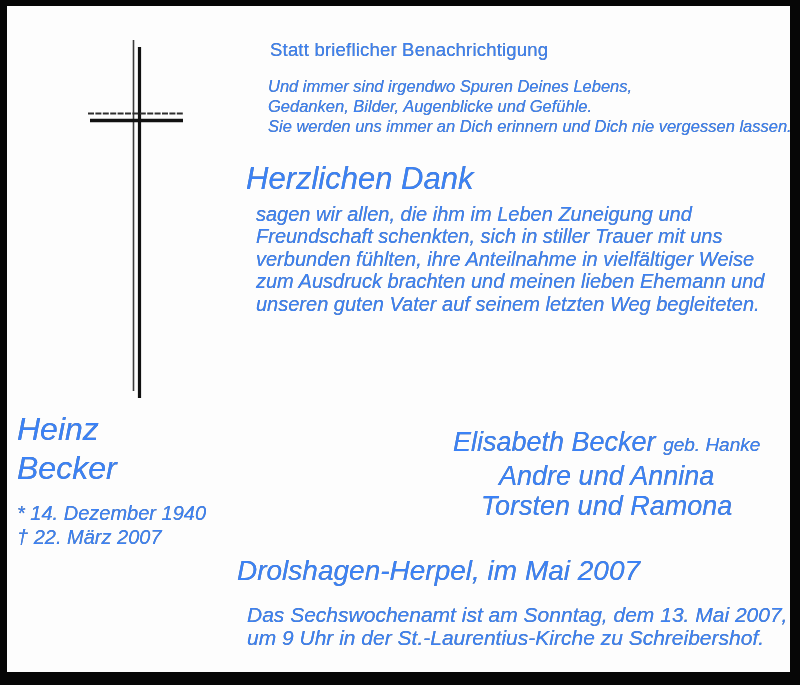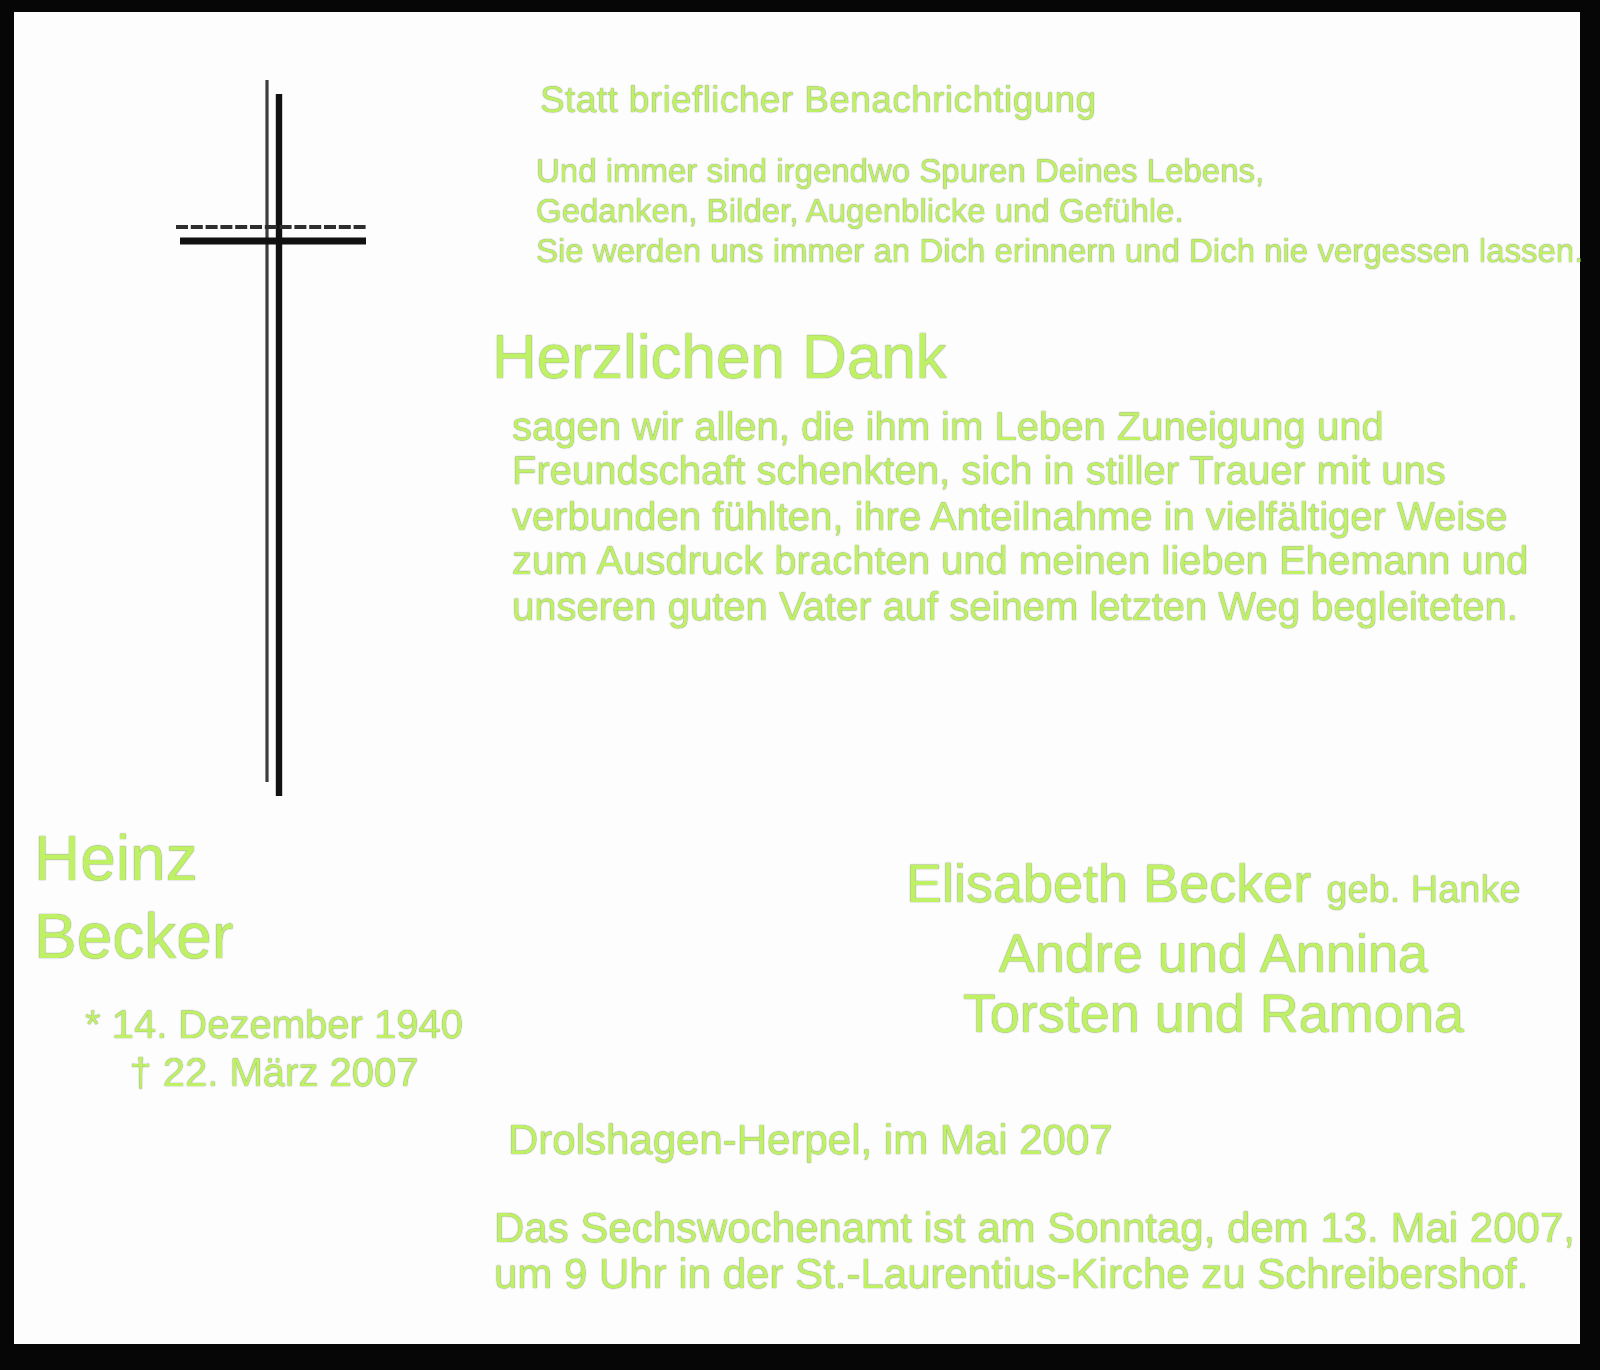--- a/index.html
+++ b/index.html
@@ -1,34 +1,34 @@
 <!DOCTYPE html>
 <html lang="de"><head>
 <meta charset="utf-8">
 <style>
   html,body{margin:0;padding:0;background:#000;}
   .stage{
     position:relative;width:800px;height:685px;background:#060606;overflow:hidden;
-    font-family:"Liberation Sans","DejaVu Sans",sans-serif;color:#bef264;
+    font-family:"Liberation Sans","DejaVu Sans",sans-serif;color:#3b82f6;
   }
   .card{position:absolute;left:7px;top:6px;width:783px;height:666px;background:#fdfdfd;}
   .abs{position:absolute;z-index:2;}
-  .it{}
+  .it{font-style:italic;}
   .pre{white-space:pre-line;}
   .ink{text-shadow:0 0 0.6px rgba(25,25,25,0.65);}
   .preface{left:270px;top:39px;font-size:18.5px;line-height:22px;letter-spacing:0.2px;}
   .poem{left:268px;top:76px;font-size:16.5px;line-height:20px;}
   .thanks-heading{left:246px;top:162px;font-size:31px;line-height:34px;}
   .para1{left:256px;top:203px;font-size:20px;line-height:22.4px;}
   .para2{left:250px;top:320px;font-size:20px;line-height:22.4px;}
   .name-block{left:17px;top:410px;width:240px;text-align:left;font-size:32px;line-height:39px;}
-  .dates-block{left:17px;top:502px;width:240px;text-align:center;font-size:20px;line-height:23.5px;}
+  .dates-block{left:17px;top:502px;width:240px;font-size:20px;line-height:23.5px;}
   .family-block{left:453px;top:427px;font-size:27px;line-height:30.5px;text-align:center;}
   .family-block .suffix{font-size:19px;}
-  .place-date{left:254px;top:559px;font-size:21px;line-height:24px;}
+  .place-date{left:237px;top:559px;font-size:28px;line-height:24px;}
   .service{left:247px;top:604px;font-size:21px;line-height:22.6px;}
   .cross-wrap{left:80px;top:34px;width:112px;height:368px;}
 </style>
 </head>
 <body>
 
 <div class="stage">
   <div class="card"></div>
 
   <div class="abs cross-wrap">

